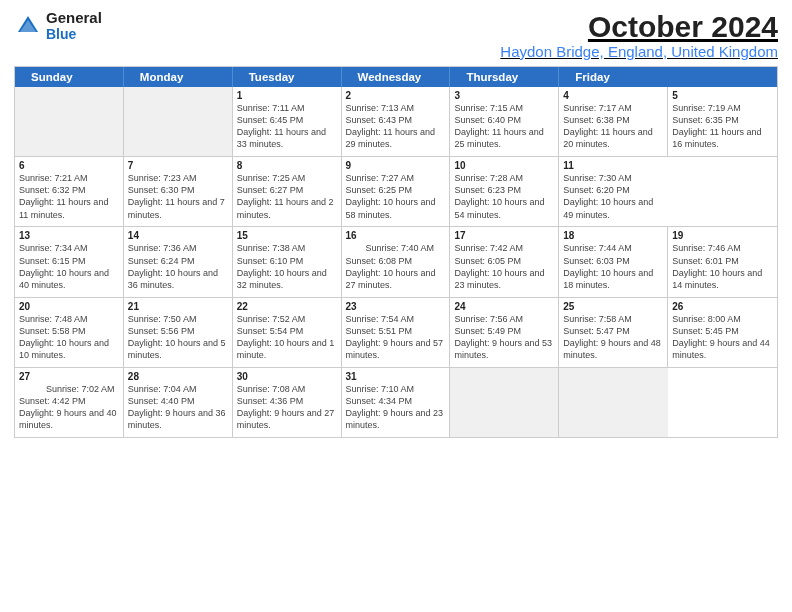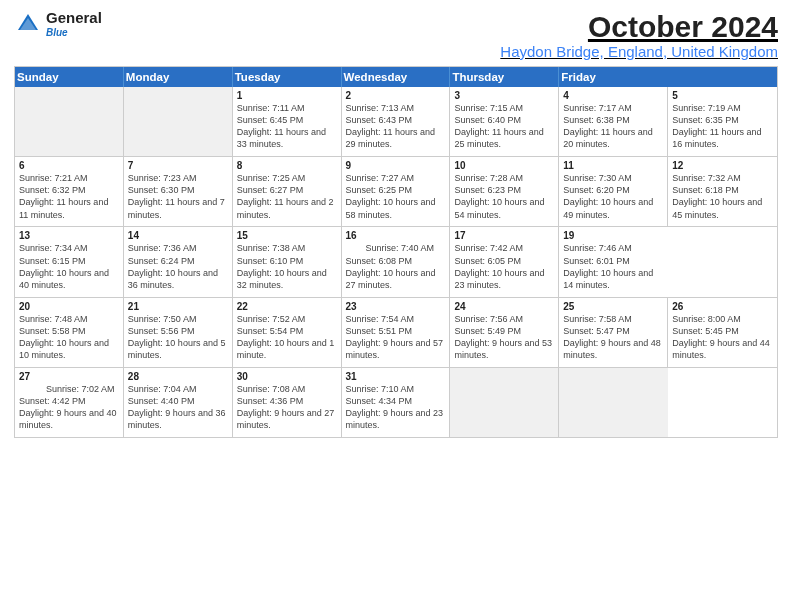--- a/index.html
+++ b/index.html
@@ -32,24 +32,23 @@
       display: flex;
       flex-direction: column;
       line-height: 1.1;
     }
     .logo-general {
       font-size: 15px;
       font-weight: bold;
       color: #222;
     }
     .logo-blue {
-      font-size: 10px;
+      font-size: 14px;
       font-weight: bold;
       color: #1a6fc4;
-      font-style: italic;
     }
     .logo-icon {
       width: 28px;
       height: 28px;
     }
     .title-block {
       text-align: right;
       text-decoration: underline;
     }
     .title-month {
@@ -71,21 +70,21 @@
     }
     .cal-header {
       display: grid;
       grid-template-columns: repeat(7, 1fr);
       background: #2a6fc4;
     }
     .cal-header-cell {
       color: #fff;
       font-size: 11.5px;
       font-weight: bold;
-      padding: 4px 2px;
+      padding: 4px 16px;
       border-right: 1px solid #4a8fd4;
       text-align: left;
     }
     .cal-header-cell:last-child { border-right: none; }
     .cal-body {
       flex: 1;
       display: flex;
       flex-direction: column;
     }
     .cal-row {
@@ -181,40 +180,40 @@
 Daylight: 11 hours and 2 minutes.</span></div>
           <div class="cal-cell"><span class="day-num">9</span><span class="cell-text" style="white-space: pre-line;">Sunrise: 7:27 AM
 Sunset: 6:25 PM
 Daylight: 10 hours and 58 minutes.</span></div>
           <div class="cal-cell"><span class="day-num">10</span><span class="cell-text" style="white-space: pre-line;">Sunrise: 7:28 AM
 Sunset: 6:23 PM
 Daylight: 10 hours and 54 minutes.</span></div>
           <div class="cal-cell"><span class="day-num">11</span><span class="cell-text" style="white-space: pre-line;">Sunrise: 7:30 AM
 Sunset: 6:20 PM
 Daylight: 10 hours and 49 minutes.</span></div>
-          <div class="cal-cell"><span class="day-num">12</span><span class="cell-text" style="white-space: pre-line;">Sunrise: 7:32 AM
-Sunset: 6:18 PM
-Daylight: 10 hours and 45 minutes.</span></div>
         </div>
         <div class="cal-row">
           <div class="cal-cell"><span class="day-num">13</span><span class="cell-text" style="white-space: pre-line;">Sunrise: 7:34 AM
 Sunset: 6:15 PM
 Daylight: 10 hours and 40 minutes.</span></div>
           <div class="cal-cell"><span class="day-num">14</span><span class="cell-text" style="white-space: pre-line;">Sunrise: 7:36 AM
 Sunset: 6:24 PM
 Daylight: 10 hours and 36 minutes.</span></div>
           <div class="cal-cell"><span class="day-num">15</span><span class="cell-text" style="white-space: pre-line;">Sunrise: 7:38 AM
 Sunset: 6:10 PM
 Daylight: 10 hours and 32 minutes.</span></div>
           <div class="cal-cell"><span class="day-num">16</span><span class="cell-text" style="white-space: pre-line; margin-left: 20px;">Sunrise: 7:40 AM
 Sunset: 6:08 PM
 Daylight: 10 hours and 27 minutes.</span></div>
           <div class="cal-cell"><span class="day-num">17</span><span class="cell-text" style="white-space: pre-line;">Sunrise: 7:42 AM
 Sunset: 6:05 PM
 Daylight: 10 hours and 23 minutes.</span></div>
+          <div class="cal-cell"><span class="day-num">18</span><span class="cell-text" style="white-space: pre-line;">Sunrise: 7:44 AM
+Sunset: 6:03 PM
+Daylight: 10 hours and 18 minutes.</span></div>
           <div class="cal-cell"><span class="day-num">19</span><span class="cell-text" style="white-space: pre-line;">Sunrise: 7:46 AM
 Sunset: 6:01 PM
 Daylight: 10 hours and 14 minutes.</span></div>
         </div>
         <div class="cal-row">
           <div class="cal-cell"><span class="day-num">20</span><span class="cell-text" style="white-space: pre-line;">Sunrise: 7:48 AM
 Sunset: 5:58 PM
 Daylight: 10 hours and 10 minutes.</span></div>
           <div class="cal-cell"><span class="day-num">21</span><span class="cell-text" style="white-space: pre-line;">Sunrise: 7:50 AM
 Sunset: 5:56 PM

